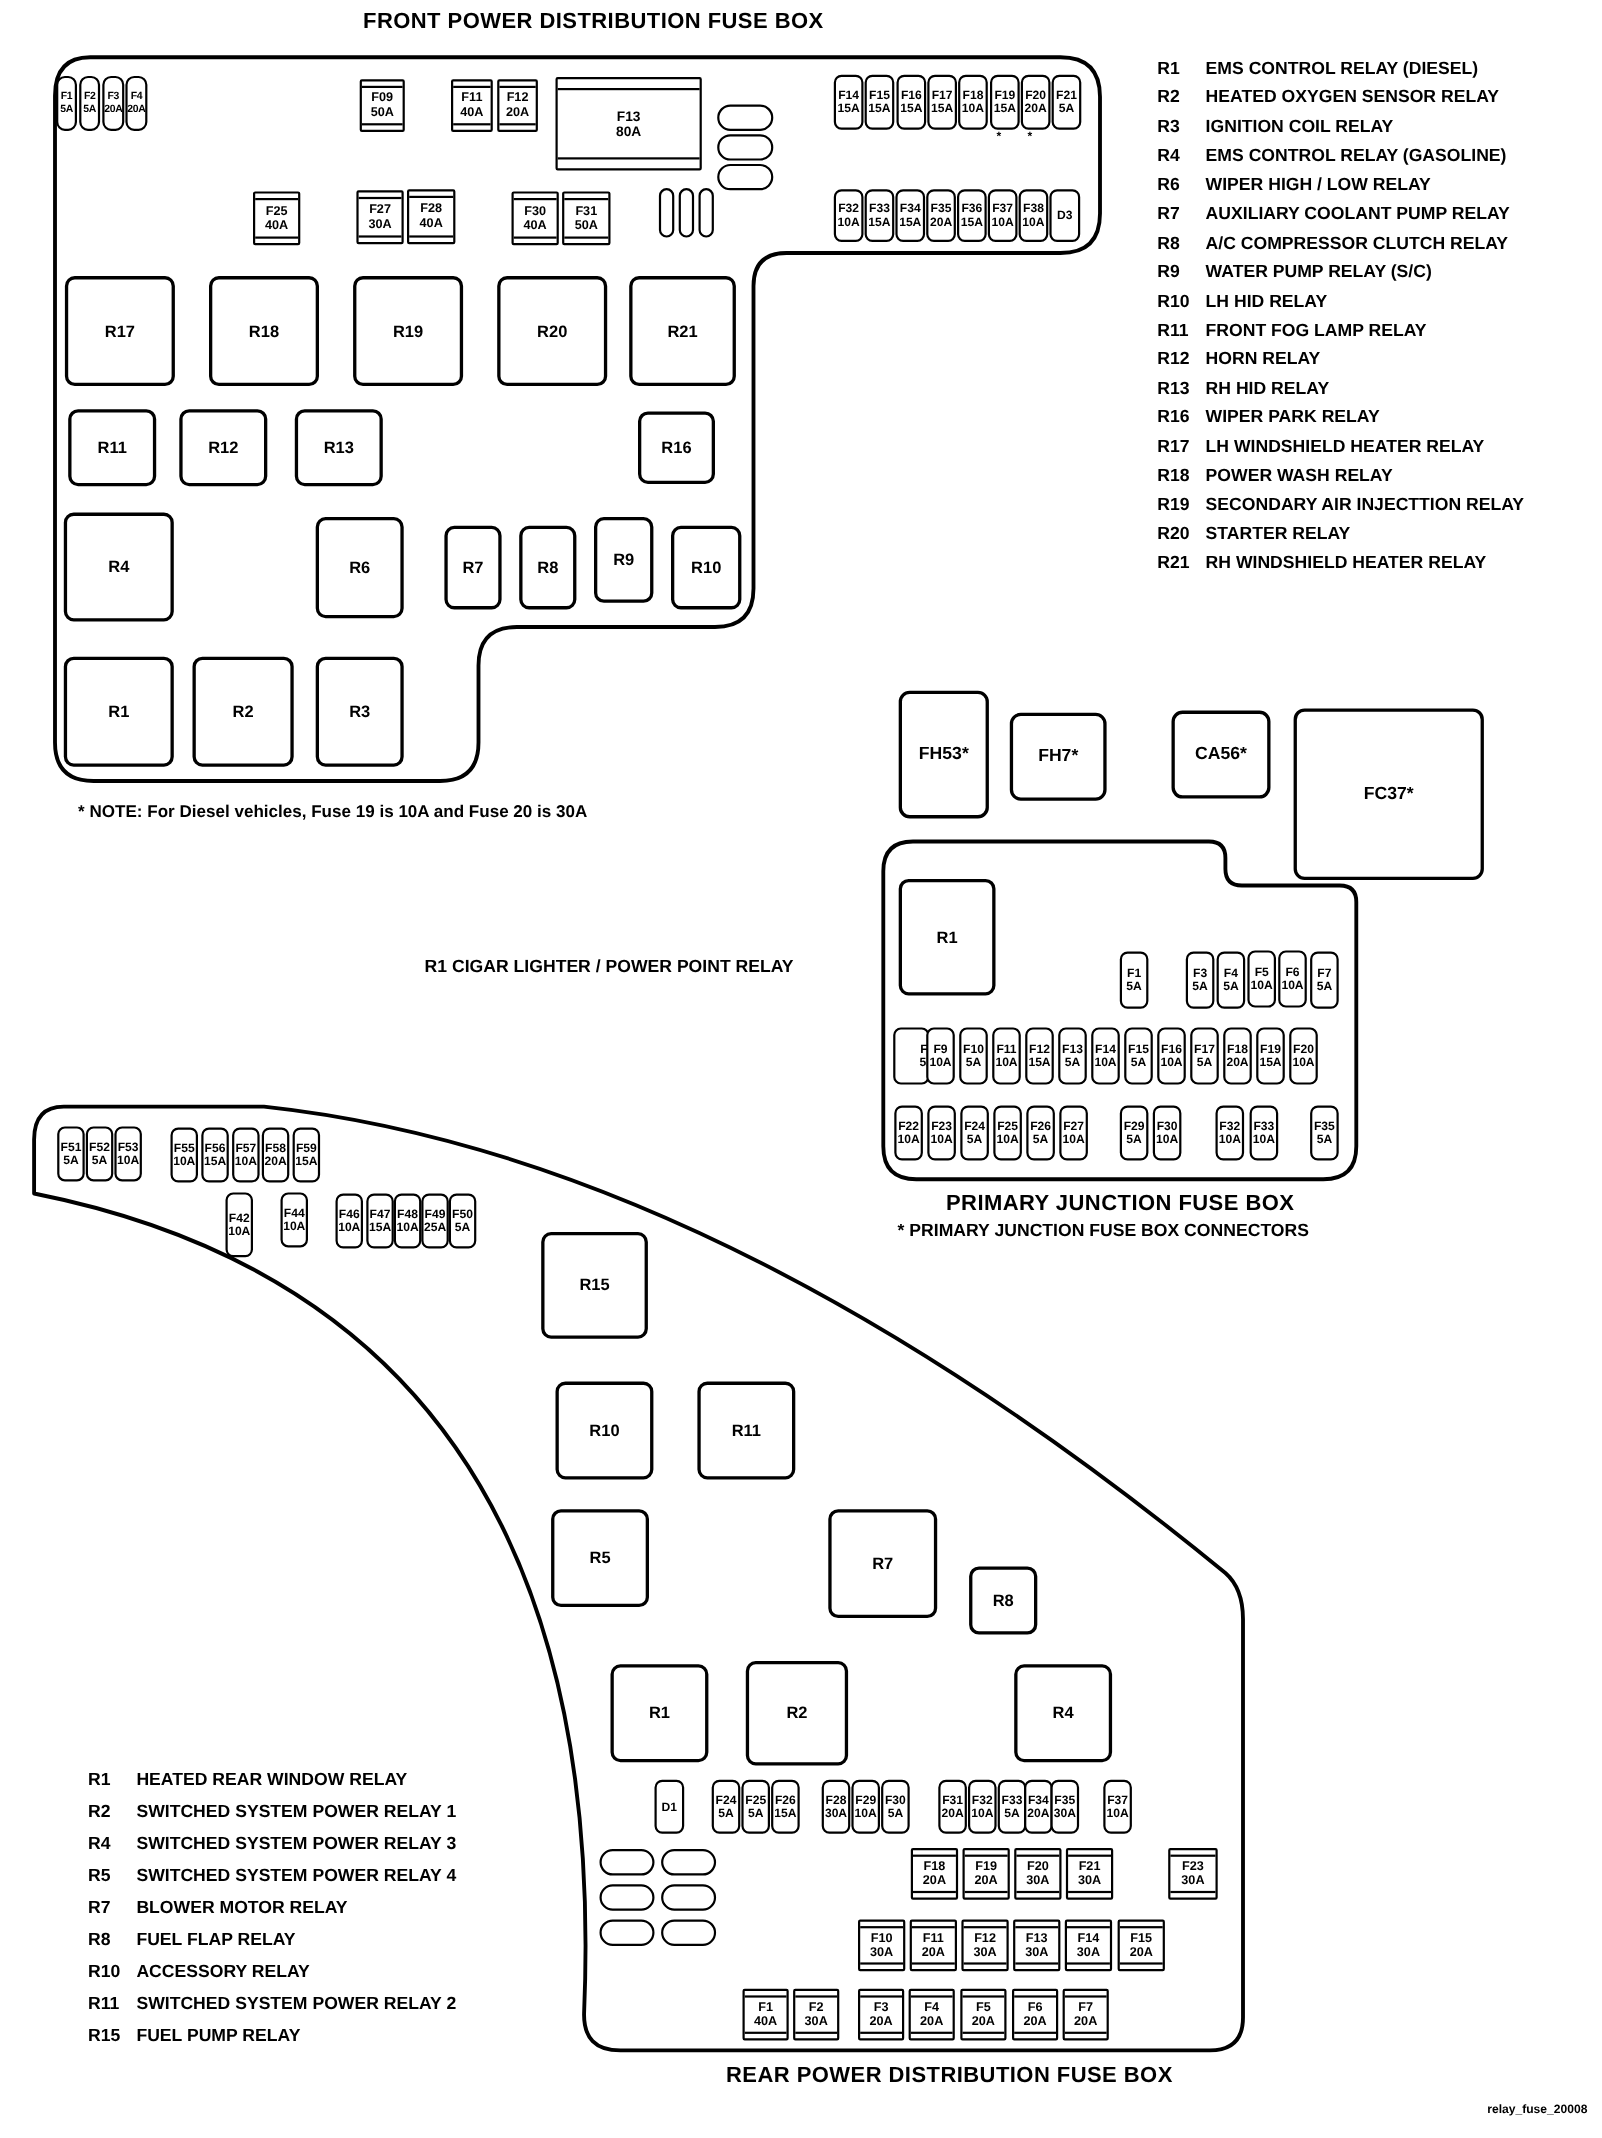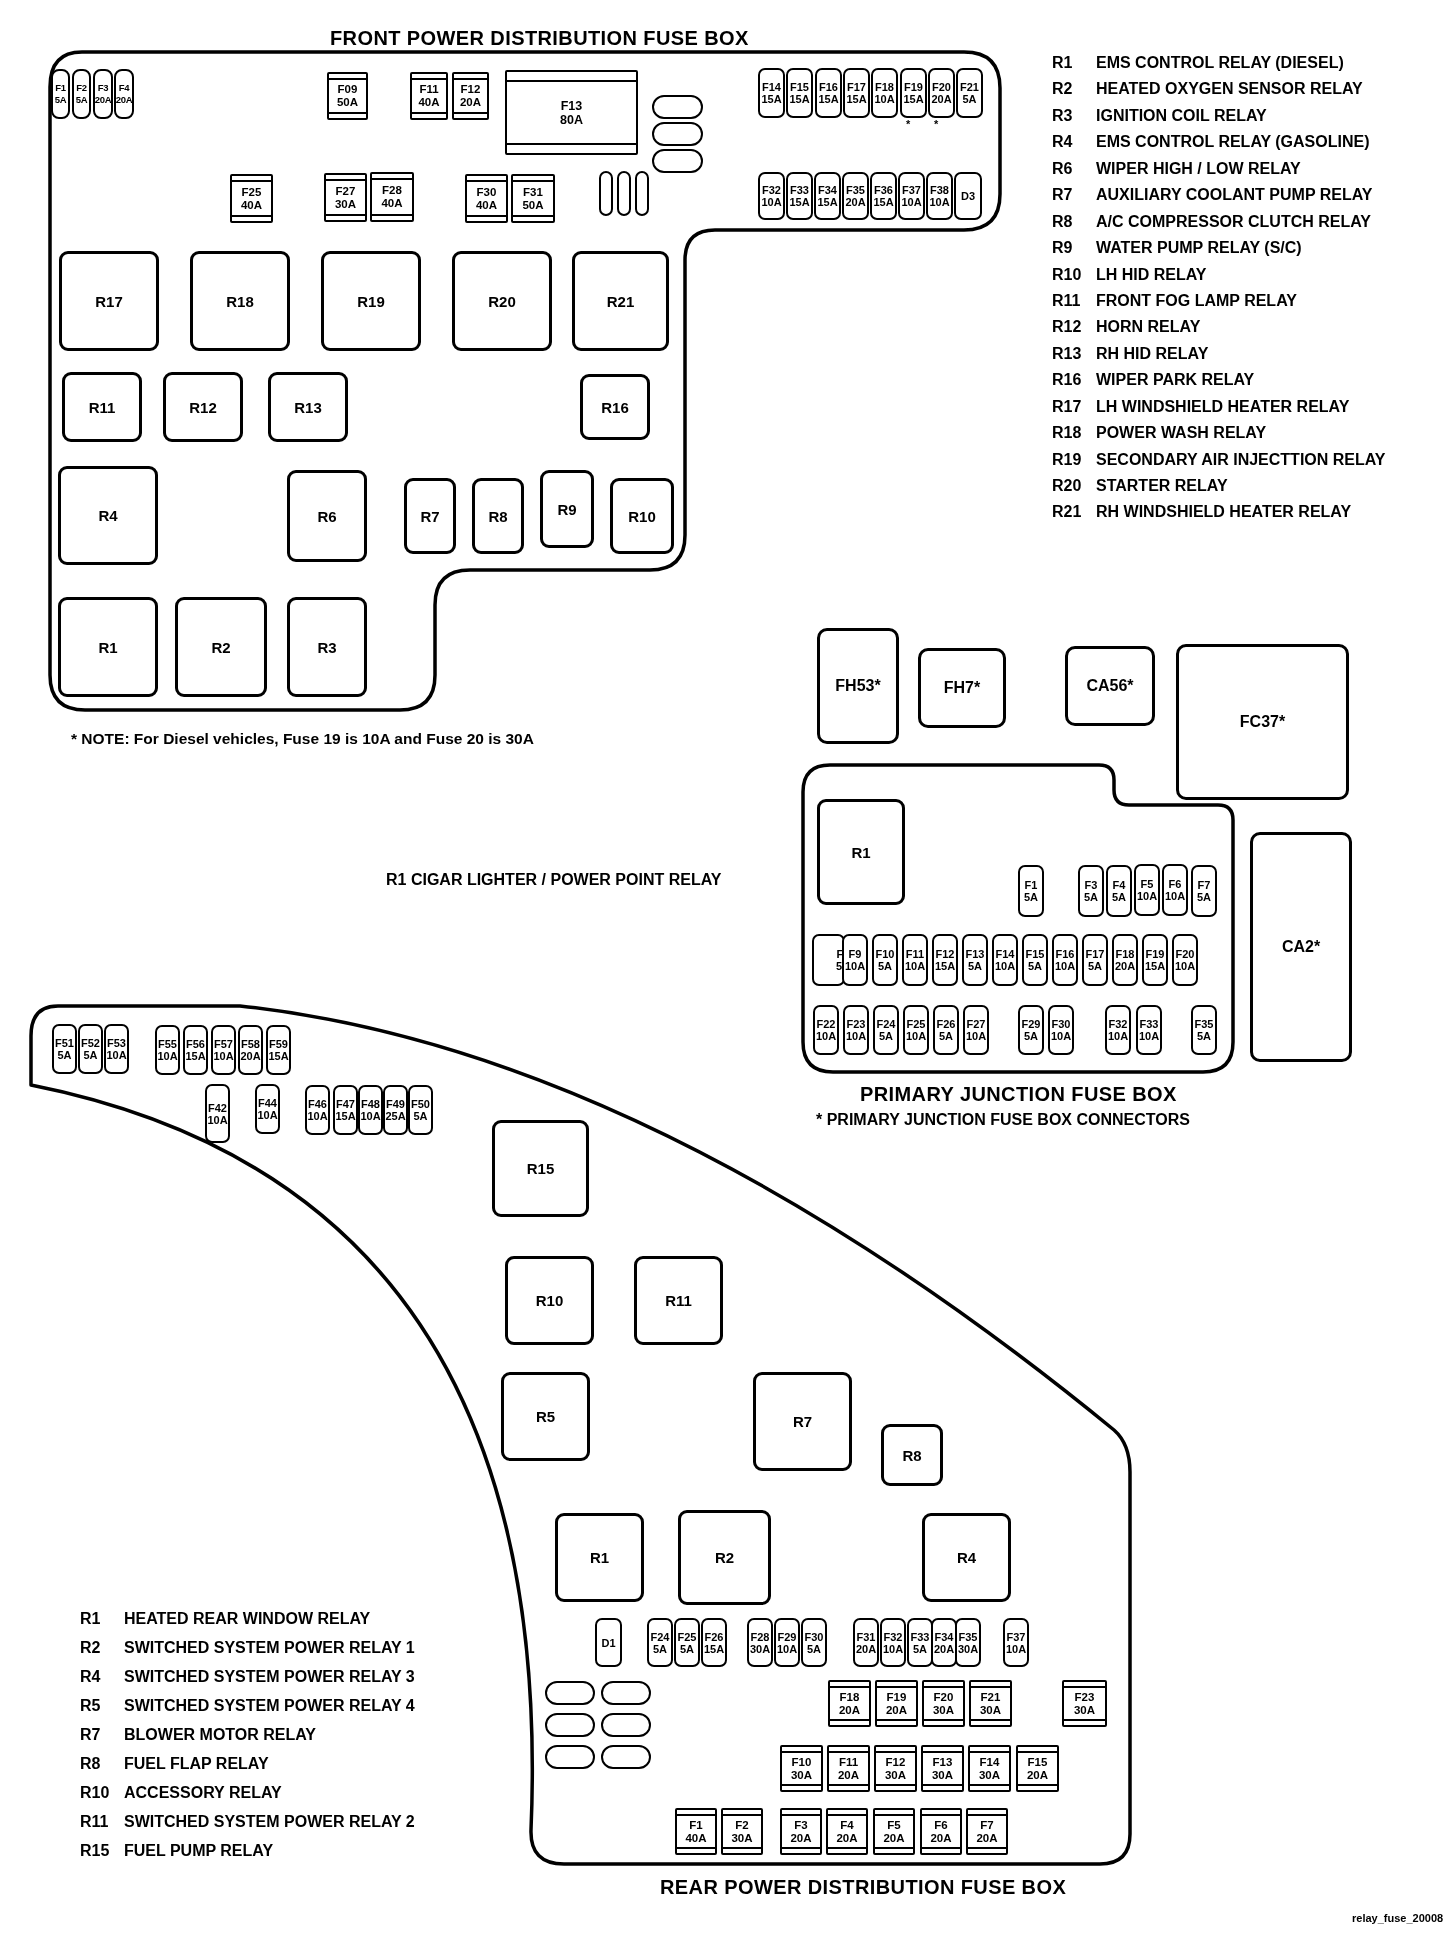--- a/index.html
+++ b/index.html
@@ -39,21 +39,21 @@
 <body>
 
 <div id="canvas">
 
   <svg id="outlines" viewBox="0 0 1456 1944">
     <path d="M 82 52 H 964 Q 1000 52 1000 88 V 194 Q 1000 230 964 230 H 715 Q 685 230 685 260 V 535 Q 685 570 650 570 H 470 Q 435 570 435 605 V 675 Q 435 710 400 710 H 85 Q 50 710 50 675 V 87 Q 50 52 82 52 Z"></path>
     <path d="M 830 765 H 1099 Q 1114 765 1114 780 V 790 Q 1114 805 1129 805 H 1218 Q 1233 805 1233 820 V 1042 Q 1233 1072 1203 1072 H 833 Q 803 1072 803 1042 V 792 Q 803 765 830 765 Z"></path>
     <path d="M 58 1006 H 240 Q 650 1050 1114 1430 Q 1130 1444 1130 1472 V 1834 Q 1130 1864 1100 1864 H 564 Q 530 1864 531 1830 Q 558 1190 31 1085 V 1036 Q 31 1006 58 1006 Z"></path>
   </svg>
 
-  <div class="title" style="left:330px;top:27px">FRONT POWER DISTRIBUTION FUSE BOX</div>
+  <div class="title" style="left:330px;top:8px">FRONT POWER DISTRIBUTION FUSE BOX</div>
   <div class="note" style="left:71px;top:730px">* NOTE: For Diesel vehicles, Fuse 19 is 10A and Fuse 20 is 30A</div>
   <div class="subnote" style="left:386px;top:871px">R1 CIGAR LIGHTER / POWER POINT RELAY</div>
   <div class="title" style="left:860px;top:1083px">PRIMARY JUNCTION FUSE BOX</div>
   <div class="subnote" style="left:816px;top:1111px">* PRIMARY JUNCTION FUSE BOX CONNECTORS</div>
   <div class="title" style="left:660px;top:1876px">REAR POWER DISTRIBUTION FUSE BOX</div>
   <div class="watermark" style="left:1352px;top:1912px">relay_fuse_20008</div>
 
   <div id="front-legend" class="legend front-legend" style="left:1052px;top:54px">
       <div class="lrow">
         <span class="lid">R1</span>
@@ -472,23 +472,20 @@
     </div>
     <div class="conn" style="left: 918px; top: 648px; width: 88px; height: 80px;">
       <span>FH7*</span>
     </div>
     <div class="conn" style="left: 1065px; top: 646px; width: 90px; height: 80px;">
       <span>CA56*</span>
     </div>
     <div class="conn" style="left: 1176px; top: 644px; width: 173px; height: 156px;">
       <span>FC37*</span>
     </div>
-    <div class="conn" style="left: 1250px; top: 832px; width: 102px; height: 230px;">
-      <span>CA2*</span>
-    </div>
     <div class="fuse" style="left: 52px; top: 1024px; width: 25px; height: 50px;">
       <span>F51</span>
       <span>5A</span>
     </div>
     <div class="fuse" style="left: 78px; top: 1024px; width: 25px; height: 50px;">
       <span>F52</span>
       <span>5A</span>
     </div>
     <div class="fuse" style="left: 104px; top: 1024px; width: 25px; height: 50px;">
       <span>F53</span>

